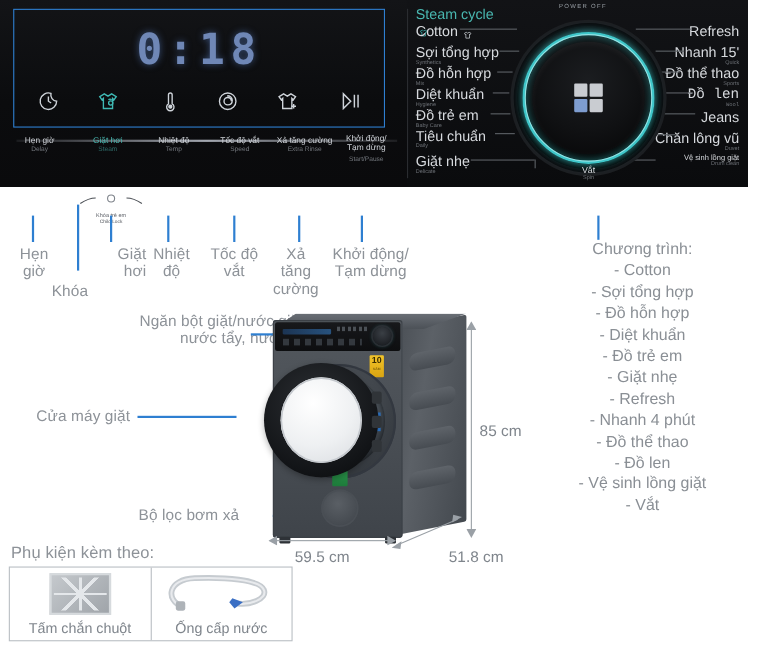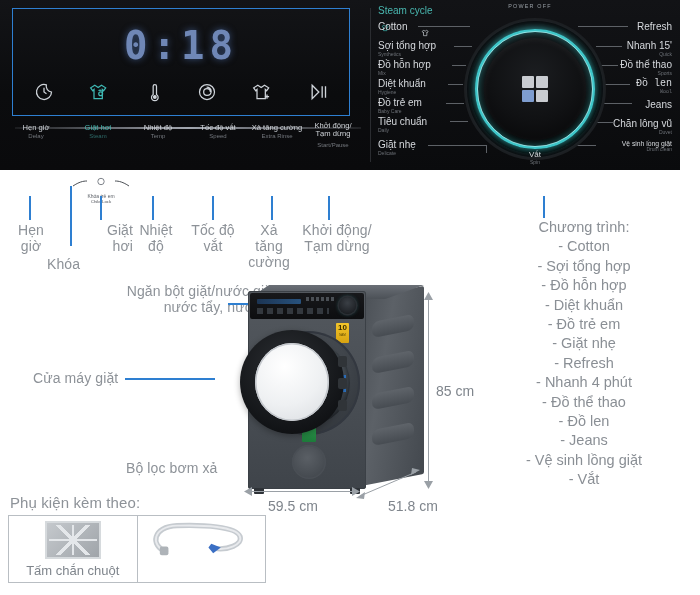--- a/index.html
+++ b/index.html
@@ -59,21 +59,21 @@
   #dial-knob i{background:#c9ccd1;border-radius:1px;display:block;}
   #dial-knob i.sel{background:#7e9dd0;}
   #poweroff{position:absolute;left:60px;top:2px;width:200px;text-align:center;}
   #poweroff .p1{font-size:8.5px;color:#e3e6ea;font-weight:700;letter-spacing:.4px;}
   #poweroff .p2{font-size:5.4px;color:#9aa0a7;letter-spacing:1.2px;margin-top:.5px;}
   #spin-lab{position:absolute;left:110px;top:150px;width:110px;text-align:center;}
   #spin-lab .s1{font-size:8px;color:#d7dade;}
   #spin-lab .s2{font-size:5px;color:#6e7378;}
 
   .pg{position:absolute;white-space:nowrap;}
-  .pg .vi{font-size:10px;color:#d6d9dd;display:block;line-height:1.05;}
+  .pg .vi{font-size:13px;color:#d6d9dd;display:block;line-height:1.05;}
   .pg .vi.tiny{font-size:6.8px;}
   .pg .en{font-size:5px;color:#6c7076;display:block;line-height:1.05;}
   .pg.rt{text-align:right;}
   .pg.teal .vi{color:#49b7b0;}
   .shirt{display:inline-block;vertical-align:-1px;margin-left:3px;}
   .dash{position:absolute;height:1px;background:#5d6166;}
   .brk{position:absolute;border:1px solid #5d6166;border-top:none;border-bottom:none;height:8px;}
 
   
   #mach{position:absolute;left:240px;top:285px;width:220px;height:215px;}
@@ -465,35 +465,34 @@
 <svg class="abs" style="left:352px;top:487px;" width="8" height="9">
   <polygon points="8,4.5 0,0 0,9" fill="#9aa0a6"></polygon>
   </svg>
 <div class="abs dim" style="left:268px;top:498px;">59.5 cm</div>
 
 <svg class="abs" style="left:356px;top:466px;" width="66" height="34">
   <line x1="4" y1="30" x2="60" y2="6" stroke="#9aa0a6" stroke-width="1"></line>
   <polygon points="0,32 9,26 8,33" fill="#9aa0a6"></polygon>
   <polygon points="64,4 55,9 56,2" fill="#9aa0a6"></polygon>
 </svg>
-<div class="abs dim" style="left:388px;top:498px;">51.8 cm</div>
+<div class="abs dim" style="left:408px;top:498px;">51.8 cm</div>
 
 <div class="prog-list">
   <div>Chương trình:</div>
   <div>- Cotton</div>
   <div>- Sợi tổng hợp</div>
   <div>- Đồ hỗn hợp</div>
   <div>- Diệt khuẩn</div>
   <div>- Đồ trẻ em</div>
   <div>- Giặt nhẹ</div>
   <div>- Refresh</div>
   <div>- Nhanh 4 phút</div>
   <div>- Đồ thể thao</div>
   <div>- Đồ len</div>
-  <div>- Jeans</div>
   <div>- Vệ sinh lồng giặt</div>
   <div>- Vắt</div>
 </div>
 
 <div class="abs cap" style="left:10px;top:495px;font-size:15px;">Phụ kiện kèm theo:</div>
 <div id="acc">
   <div class="cell">
     <div class="art">
         <div id="mesh"></div>
       </div>
@@ -501,14 +500,15 @@
   </div>
   <div class="cell">
     <div class="art">
       <svg width="100%" height="40" viewBox="0 0 120 42" fill="none">
         <path d="M22 34 C6 28 8 8 34 7 C62 6 96 8 100 18 C104 27 86 33 74 31" stroke="#c6cbd0" stroke-width="5.5" stroke-linecap="round"></path>
         <path d="M22 34 C6 28 8 8 34 7 C62 6 96 8 100 18 C104 27 86 33 74 31" stroke="#e8eaed" stroke-width="2" stroke-linecap="round"></path>
         <rect x="16" y="29" width="9" height="9" rx="2" fill="#aeb3b8"></rect>
         <path d="M70 26l10 4-8 6-5-6z" fill="#3b6fc4"></path>
       </svg>
     </div>
+    <div class="nm">Ống cấp nước</div>
   </div>
 </div>
 
 </body></html>

